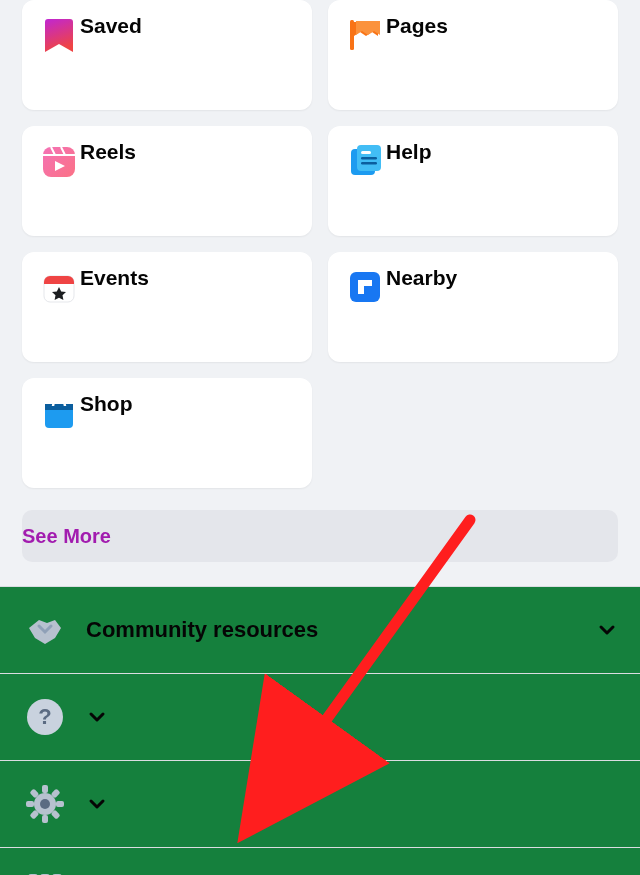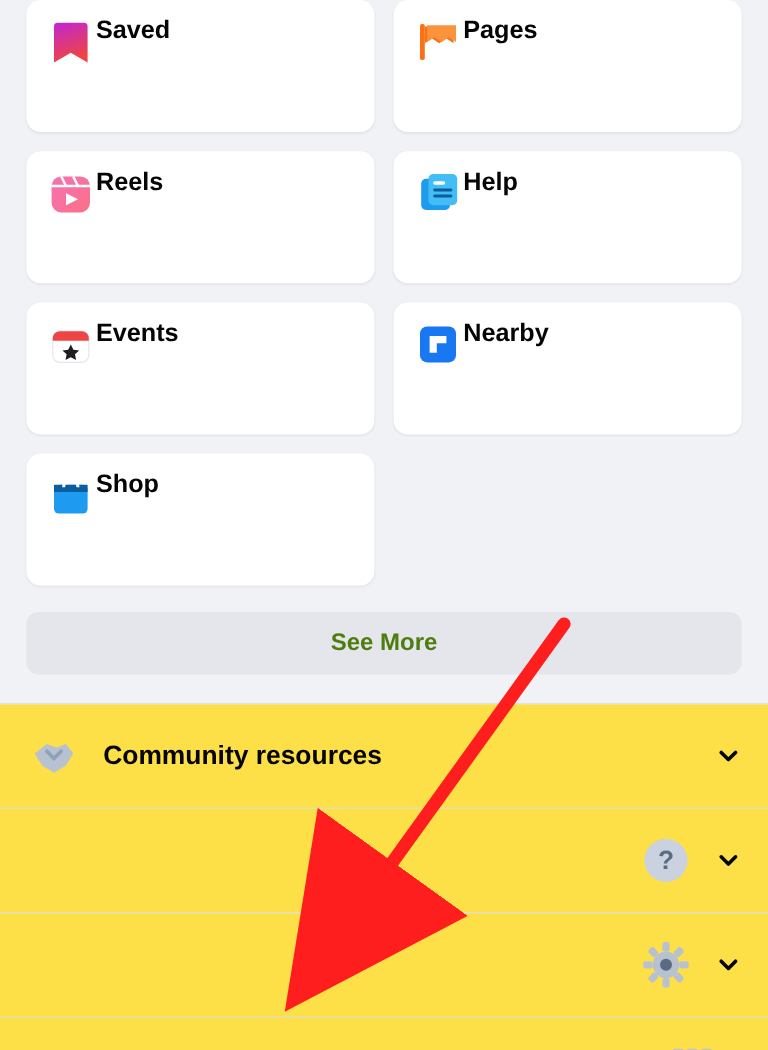--- a/index.html
+++ b/index.html
@@ -37,35 +37,34 @@
       font-weight: 600;
       color: #050505;
     }
     .see-more {
       margin: 0 22px 24px 22px;
       background: #e4e6eb;
       border-radius: 10px;
       height: 52px;
       display: flex;
       align-items: center;
-      justify-content: center;
+      justify-content: flex-start;
       font-size: 20px;
       font-weight: 600;
-      color: #4d7c0f;
+      color: #a21caf;
       cursor: pointer;
     }
     .rows { border-top: 1px solid #dadde1; }
     .row {
       display: flex;
       align-items: center;
       padding: 20px 22px;
       border-bottom: 1px solid #dadde1;
       cursor: pointer;
-      background: #fde047;
-      justify-content: flex-end;
+      background: #15803d;
     }
     .row .row-icon {
       width: 46px; height: 46px;
       display:flex; align-items:center; justify-content:center;
       margin-right: 18px;
       flex-shrink: 0;
     }
     .row .row-label {
       font-size: 22px;
       font-weight: 600;

